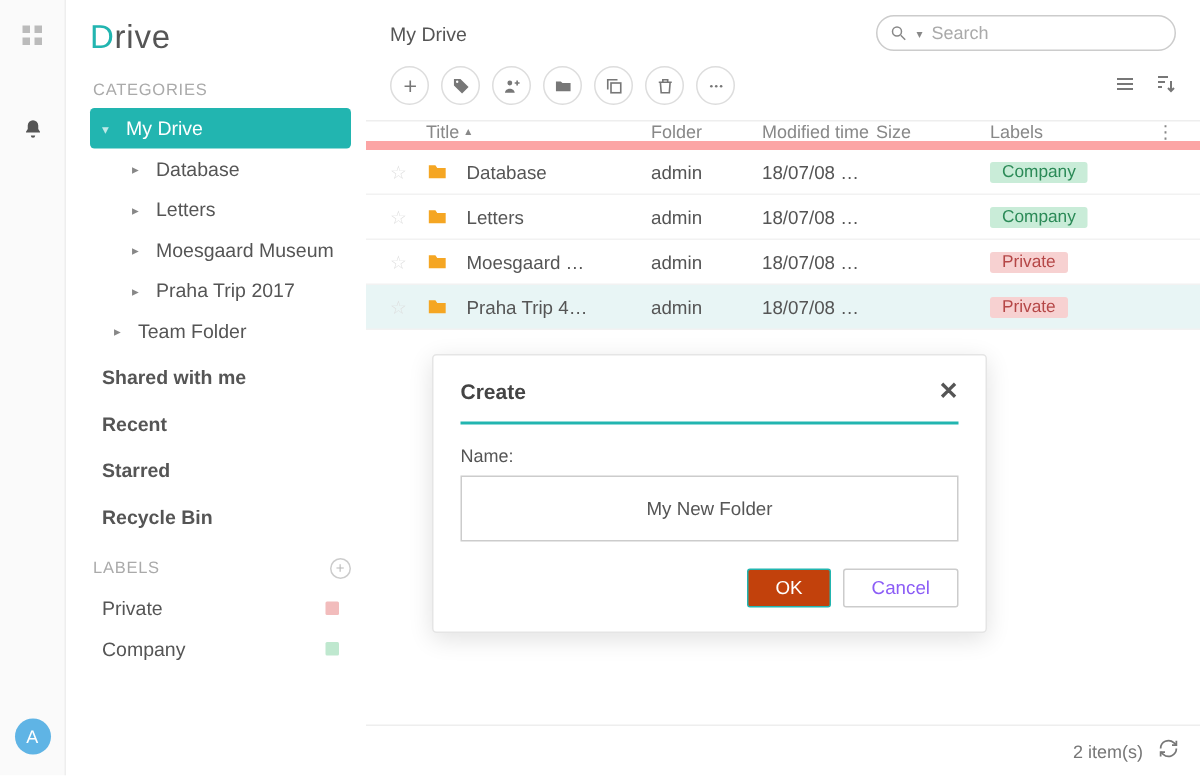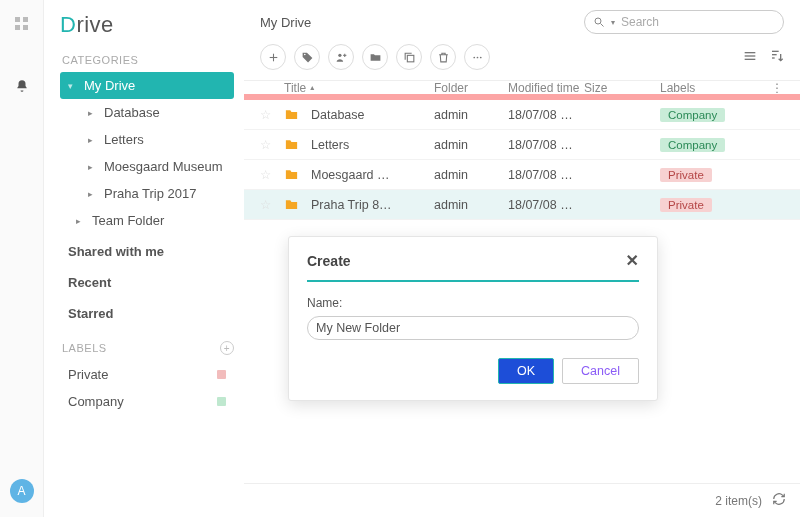--- a/index.html
+++ b/index.html
@@ -45,24 +45,24 @@
 .row .folder { color: #f5a623; margin-right: 8px; display: inline-flex; }
 .row .folder svg { width: 15px; height: 15px; }
 .label-pill { display: inline-block; padding: 1px 8px; border-radius: 2px; font-size: 11.5px; }
 .label-pill.company { background: #c9ecd8; color: #2b8a57; }
 .label-pill.private { background: #f7d1d1; color: #b54747; }
 .footer { position: absolute; bottom: 0; left: 244px; right: 0; height: 34px; border-top: 1px solid #eee; display: flex; align-items: center; justify-content: flex-end; padding: 0 14px; gap: 10px; color: #777; font-size: 12px; background:#fff; }
 .modal { position: absolute; left: 288px; top: 236px; width: 370px; background: #fff; border: 1px solid #e5e5e5; border-radius: 3px; box-shadow: 0 4px 16px rgba(0,0,0,.12); padding: 14px 18px 16px; }
 .modal-title { display: flex; align-items: center; justify-content: space-between; font-weight: 700; color: #444; font-size: 14px; padding-bottom: 10px; border-bottom: 2px solid #22b5b0; margin-bottom: 14px; gap: 20px; }
 .modal-title .x { cursor: pointer; font-size: 16px; color: #555; }
 .m-label { font-size: 12px; color: #555; margin-bottom: 6px; }
-.m-input { width: 100%; height: 24px; border: 1px solid #ccc; border-radius: 12px; padding: 0 8px; font-size: 12.5px; color: #555; outline: none; }
+.m-input { width: 100%; height: 44px; border: 1px solid #ccc; border-radius: 0; padding: 0 8px; font-size: 12.5px; color: #555; outline: none; text-align: center; }
 .m-btns { display: flex; justify-content: flex-end; gap: 8px; margin-top: 18px; }
 .btn { height: 26px; padding: 0 18px; border-radius: 2px; font-size: 12.5px; cursor: pointer; display: inline-flex; align-items: center; }
-.btn-ok { background: #1d4ed8; color: #fff; border: 1px solid #22b5b0; }
+.btn-ok { background: #c2410c; color: #fff; border: 1px solid #22b5b0; }
 .btn-cancel { background: #fff; color: #8b5cf6; border: 1px solid #ccc; }
 .caret-sm { font-size: 8px; color: #888; }
 </style>
 </head>
 <body>
 
 <div class="leftbar">
   <div class="grid-top">
     <svg width="16" height="16" viewBox="0 0 16 16" fill="currentColor">
         <rect x="1" y="1" width="5" height="5"></rect>
@@ -104,20 +104,21 @@
       <span>Praha Trip 2017</span>
     </div>
   <div class="tree-item child2">
       <span class="caret">▸</span>
       <span>Team Folder</span>
     </div>
 
   <div class="side-link">Shared with me</div>
   <div class="side-link">Recent</div>
   <div class="side-link">Starred</div>
+  <div class="side-link">Recycle Bin</div>
 
   <div class="section-hdr" style="margin-top:14px">
     <span>LABELS</span>
     <span class="plus-circ">+</span>
   </div>
   <div class="label-row">
       <span>Private</span>
       <span class="label-chip" style="background:#f2bcbc"></span>
     </div>
   <div class="label-row">
@@ -260,21 +261,21 @@
         <div class="col-menu"></div>
       </div>
       <div class="row selected">
         <div class="col-star"><span class="star">☆</span></div>
         <div class="col-title">
           <span class="folder">
             <svg viewBox="0 0 24 24" fill="currentColor">
               <path d="M3 5h7l2 3h9v11H3V5z"></path>
             </svg>
           </span>
-          <span>Praha Trip 8…</span>
+          <span>Praha Trip 4…</span>
         </div>
         <div class="col-owner">admin</div>
         <div class="col-mtime">18/07/08 …</div>
         <div class="col-size"></div>
         <div class="col-labels"><span class="label-pill private">Private</span></div>
         <div class="col-menu"></div>
       </div>
     </div>
 </div>
 

